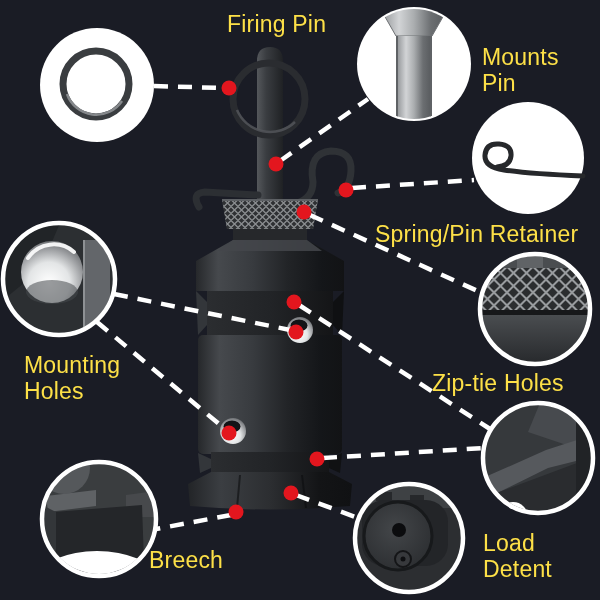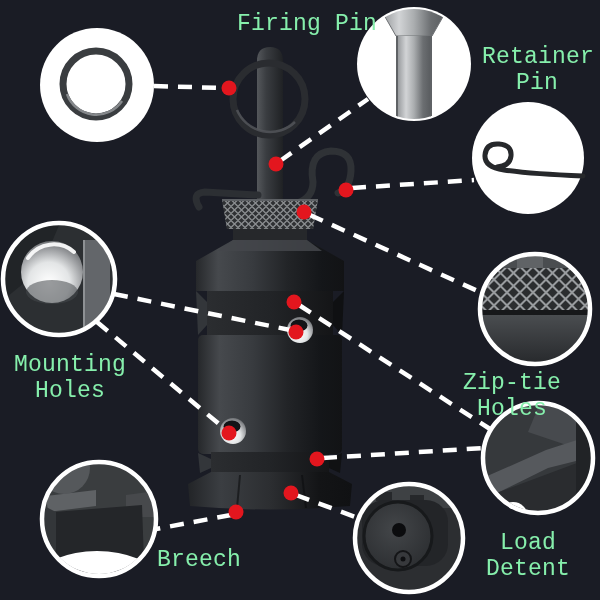--- a/index.html
+++ b/index.html
@@ -3,22 +3,22 @@
 <meta charset="utf-8">
 <style>
   html,body{margin:0;padding:0;background:#101218;}
   #stage{
     position:relative;width:600px;height:600px;overflow:hidden;
     background:#1a1c25;
     font-family:"Liberation Sans", sans-serif;
   }
   #stage svg{position:absolute;left:0;top:0;}
   .lbl{
-    position:absolute;color:#86efac;font-size:23px;line-height:26px;
-    text-align:center;letter-spacing:.2px;font-family:Liberation Mono, monospace;
+    position:absolute;color:#fde047;font-size:23px;line-height:26px;
+    letter-spacing:.2px;
   }
 </style>
 </head>
 <body>
 
 <div id="stage">
 
 <svg width="600" height="600" viewBox="0 0 600 600">
   <defs>
     <linearGradient id="bodyGrad" x1="0" y1="0" x2="1" y2="0">
@@ -255,18 +255,19 @@
     <circle cx="294" cy="302" r="7.5"></circle>
     <circle cx="296" cy="332" r="7.5"></circle>
     <circle cx="229" cy="433" r="7.5"></circle>
     <circle cx="317" cy="459" r="7.5"></circle>
     <circle cx="291" cy="493" r="7.5"></circle>
     <circle cx="236" cy="512" r="7.5"></circle>
   </g>
 </svg>
 
   <div class="lbl" style="left:227px;top:11px;width:160px;">Firing Pin</div>
-  <div class="lbl" style="left:482px;top:44px;width:110px;">Retainer Pin</div>
-  <div class="lbl" style="left:9px;top:352px;width:122px;">Mounting Holes</div>
+  <div class="lbl" style="left:482px;top:44px;width:110px;">Mounts Pin</div>
+  <div class="lbl" style="left:375px;top:221px;width:226px;">Spring/Pin Retainer</div>
+  <div class="lbl" style="left:24px;top:352px;width:122px;">Mounting Holes</div>
   <div class="lbl" style="left:432px;top:370px;width:160px;">Zip-tie Holes</div>
   <div class="lbl" style="left:149px;top:547px;width:100px;">Breech</div>
   <div class="lbl" style="left:483px;top:530px;width:90px;">Load Detent</div>
 </div>
 
 </body></html>

